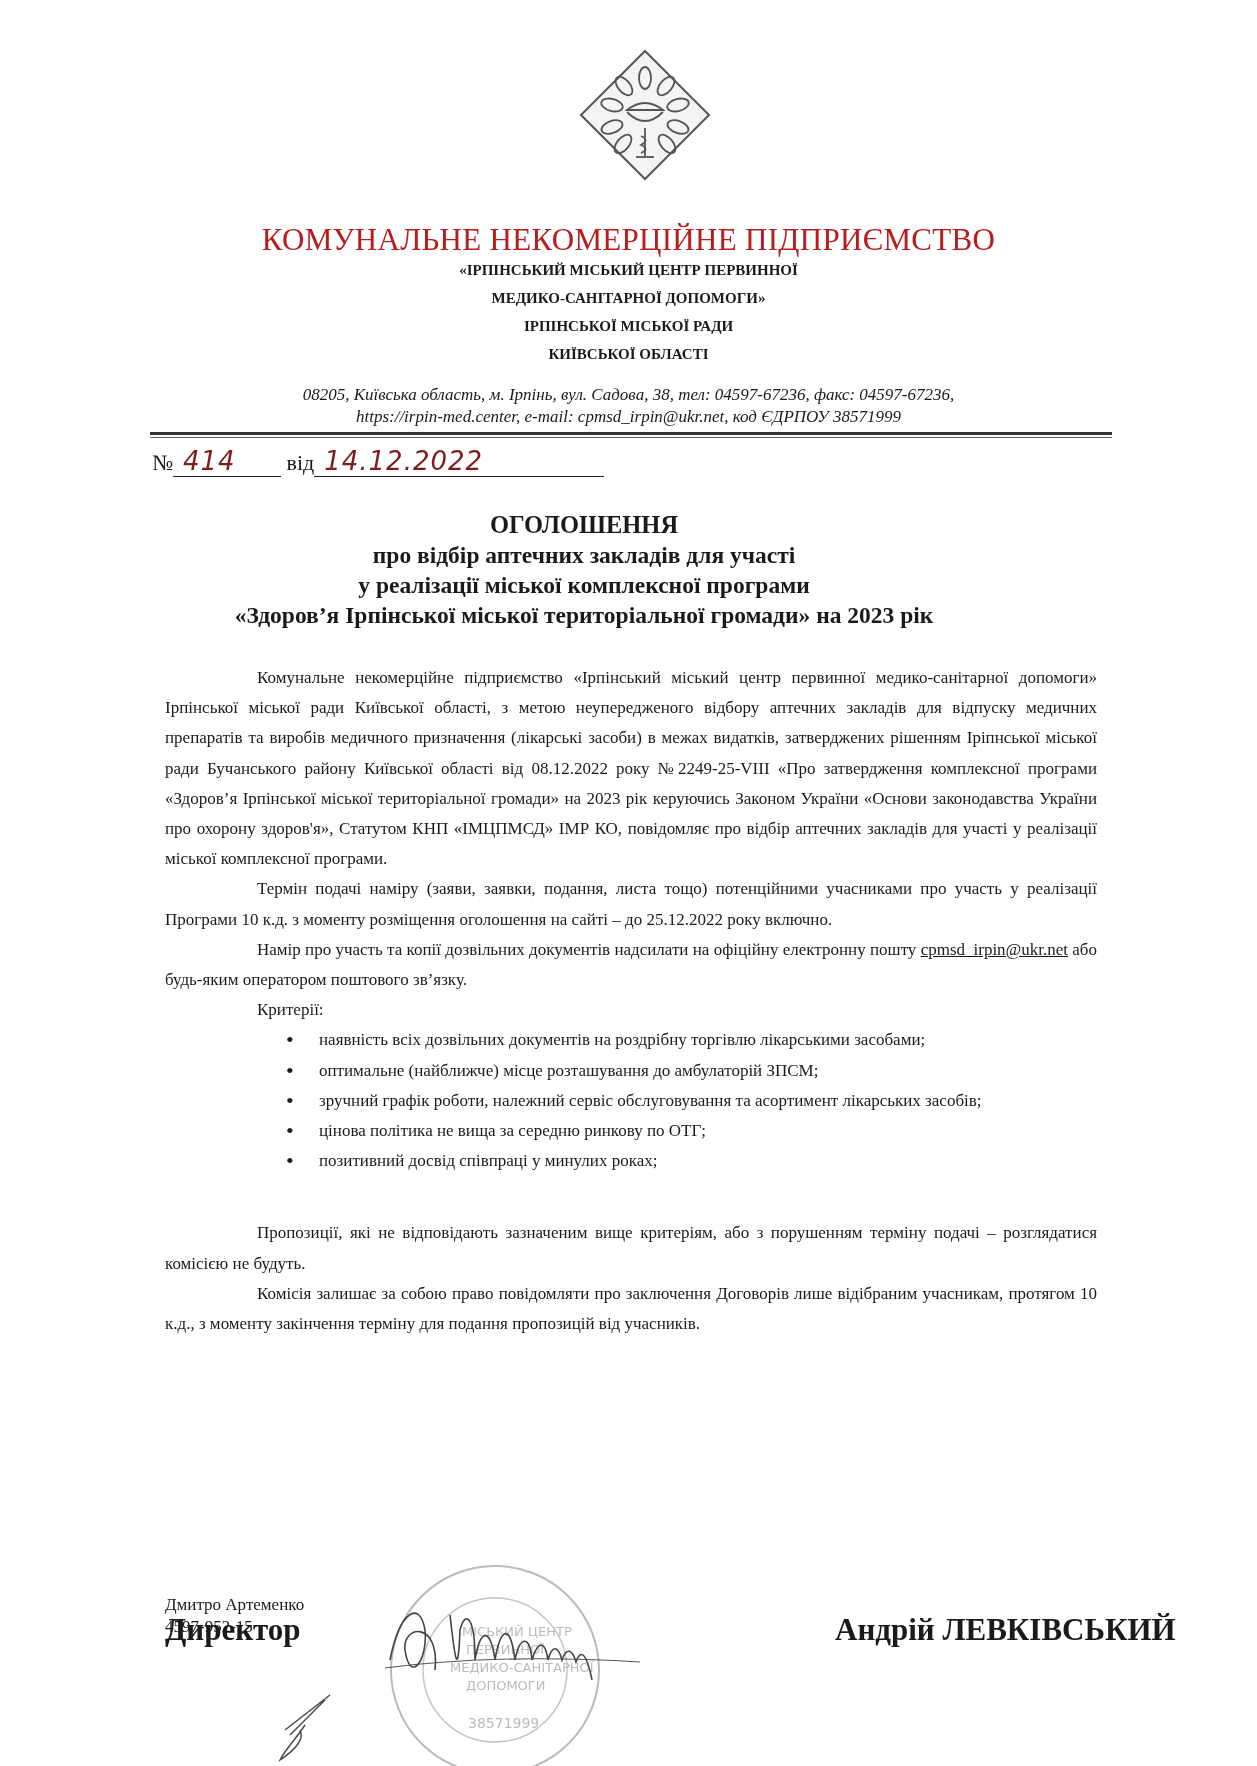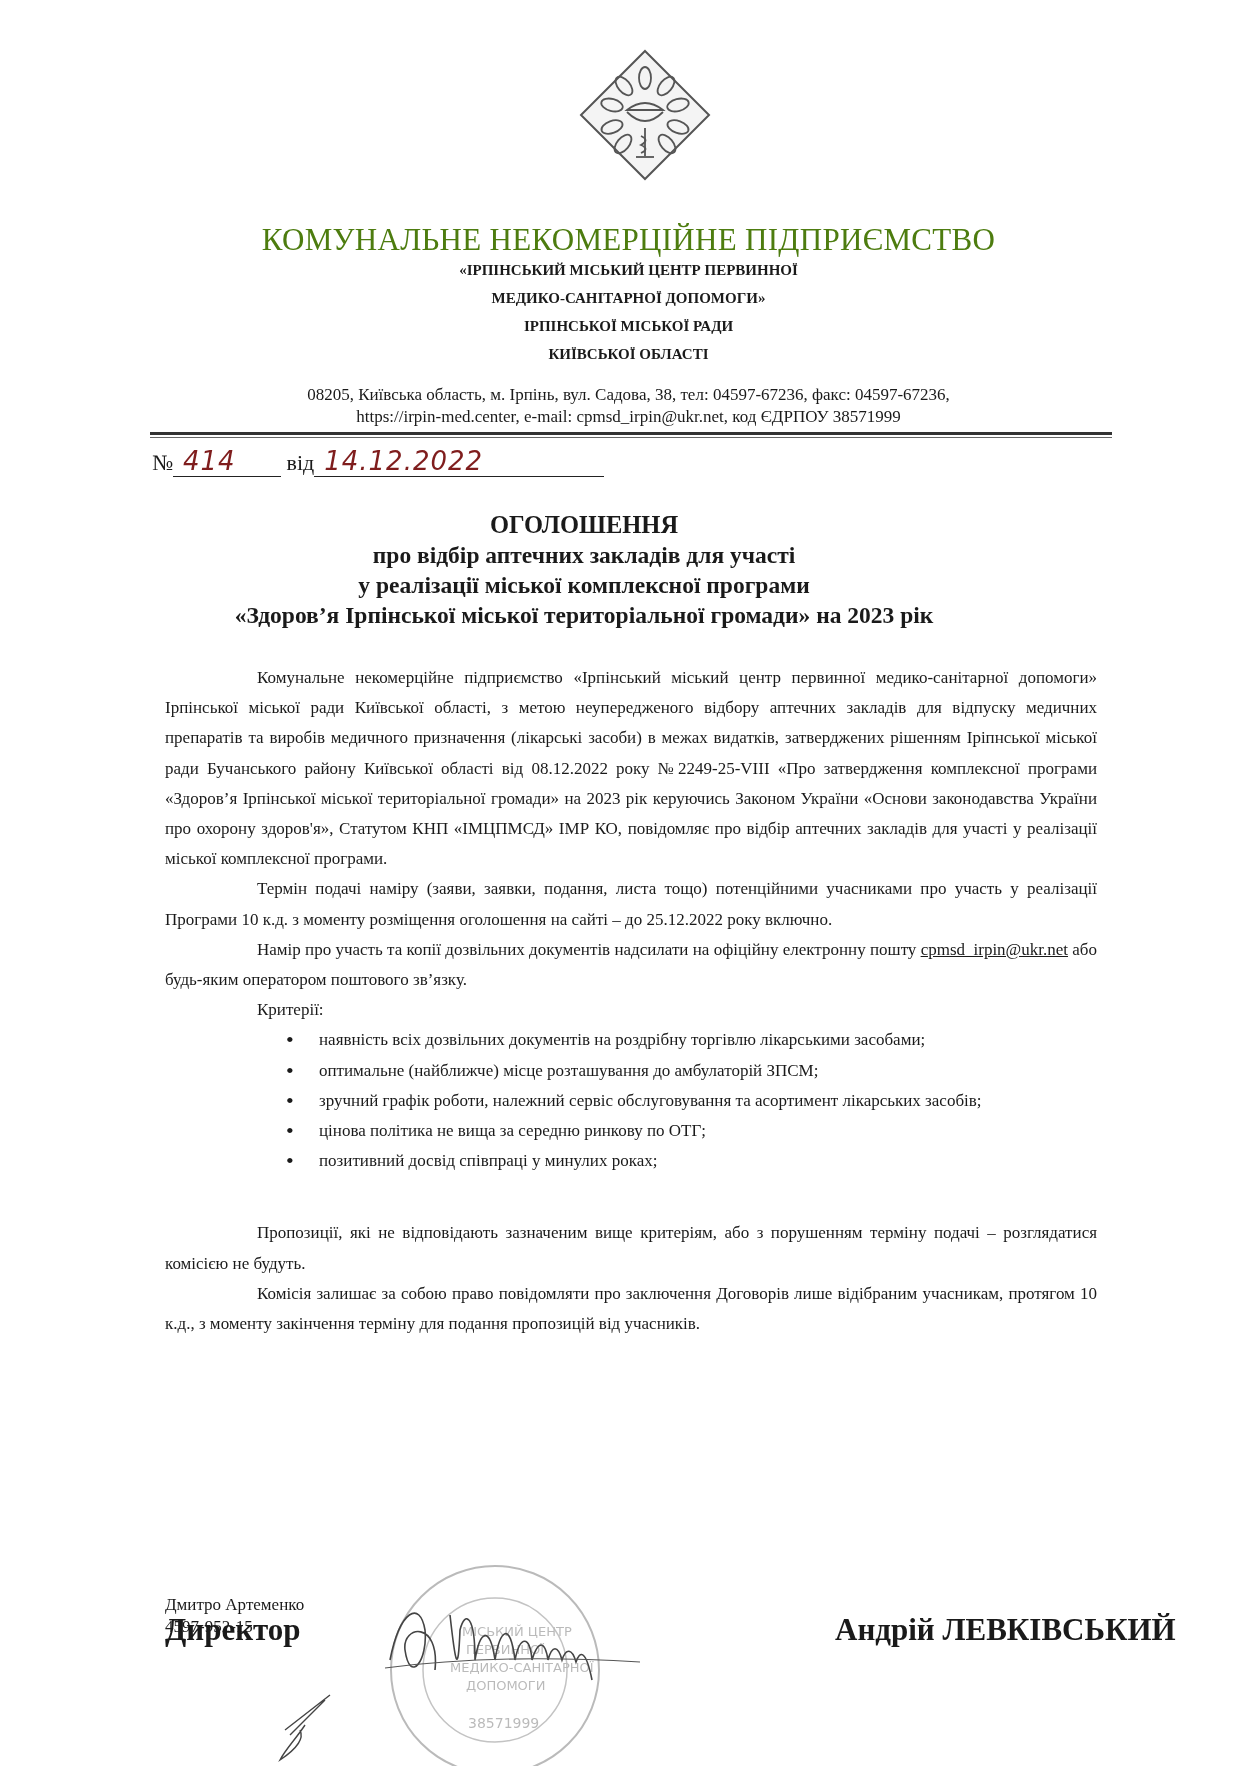--- a/index.html
+++ b/index.html
@@ -1,22 +1,22 @@
 <!DOCTYPE html>
 <html><head>
 <meta charset="utf-8">
 <style>
   html, body { margin: 0; padding: 0; background: #ffffff; }
   body { width: 1257px; height: 1766px; position: relative; overflow: hidden;
          font-family: "Liberation Serif", "DejaVu Serif", serif; color: #1a1a1a; }
   .logo { position: absolute; left: 578px; top: 48px; width: 134px; height: 134px; }
   .hdr { position: absolute; left: 0; width: 1257px; text-align: center; }
-  .org-type { top: 222px; font-size: 31px; letter-spacing: 0.3px; color: #4d7c0f; }
+  .org-type { top: 222px; font-size: 31px; letter-spacing: 0.3px; color: #b91c1c; }
   .org-name { top: 256px; font-size: 15px; font-weight: bold; line-height: 28px; }
-  .contacts { top: 384px; font-size: 17px; line-height: 22px; }
+  .contacts { top: 384px; font-size: 17px; line-height: 22px; font-style: italic; }
   .rule { position: absolute; left: 150px; width: 962px; top: 432px; height: 0;
           border-top: 3px solid #333; }
   .rule2 { position: absolute; left: 150px; width: 962px; top: 437px; height: 0;
            border-top: 1px solid #666; }
   .reg { position: absolute; left: 152px; top: 446px; font-size: 22px; }
   .reg .hand { font-family: "DejaVu Sans", sans-serif; font-style: italic; font-size: 26px;
                color: #7f1d1d; letter-spacing: 1px; border-bottom: 1px solid #222;
                display: inline-block; padding: 0 10px; }
   .reg .num { width: 88px; }
   .reg .dt { width: 270px; }

